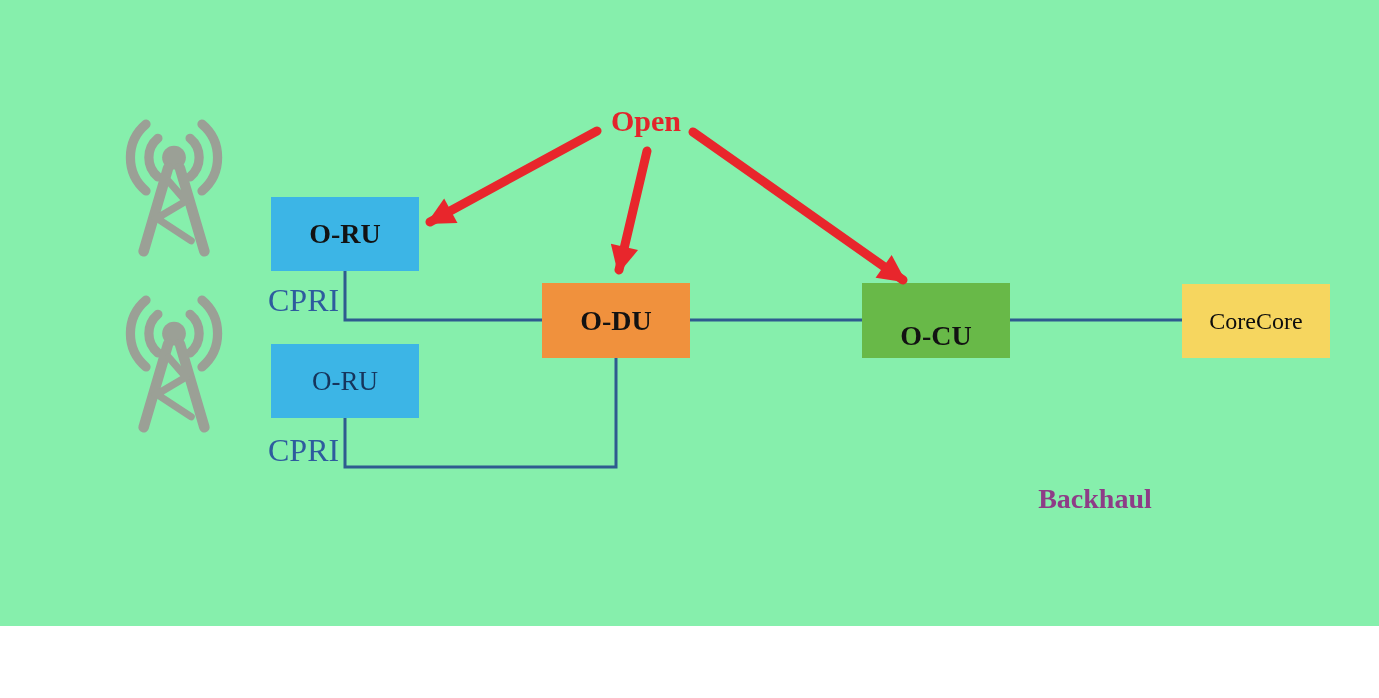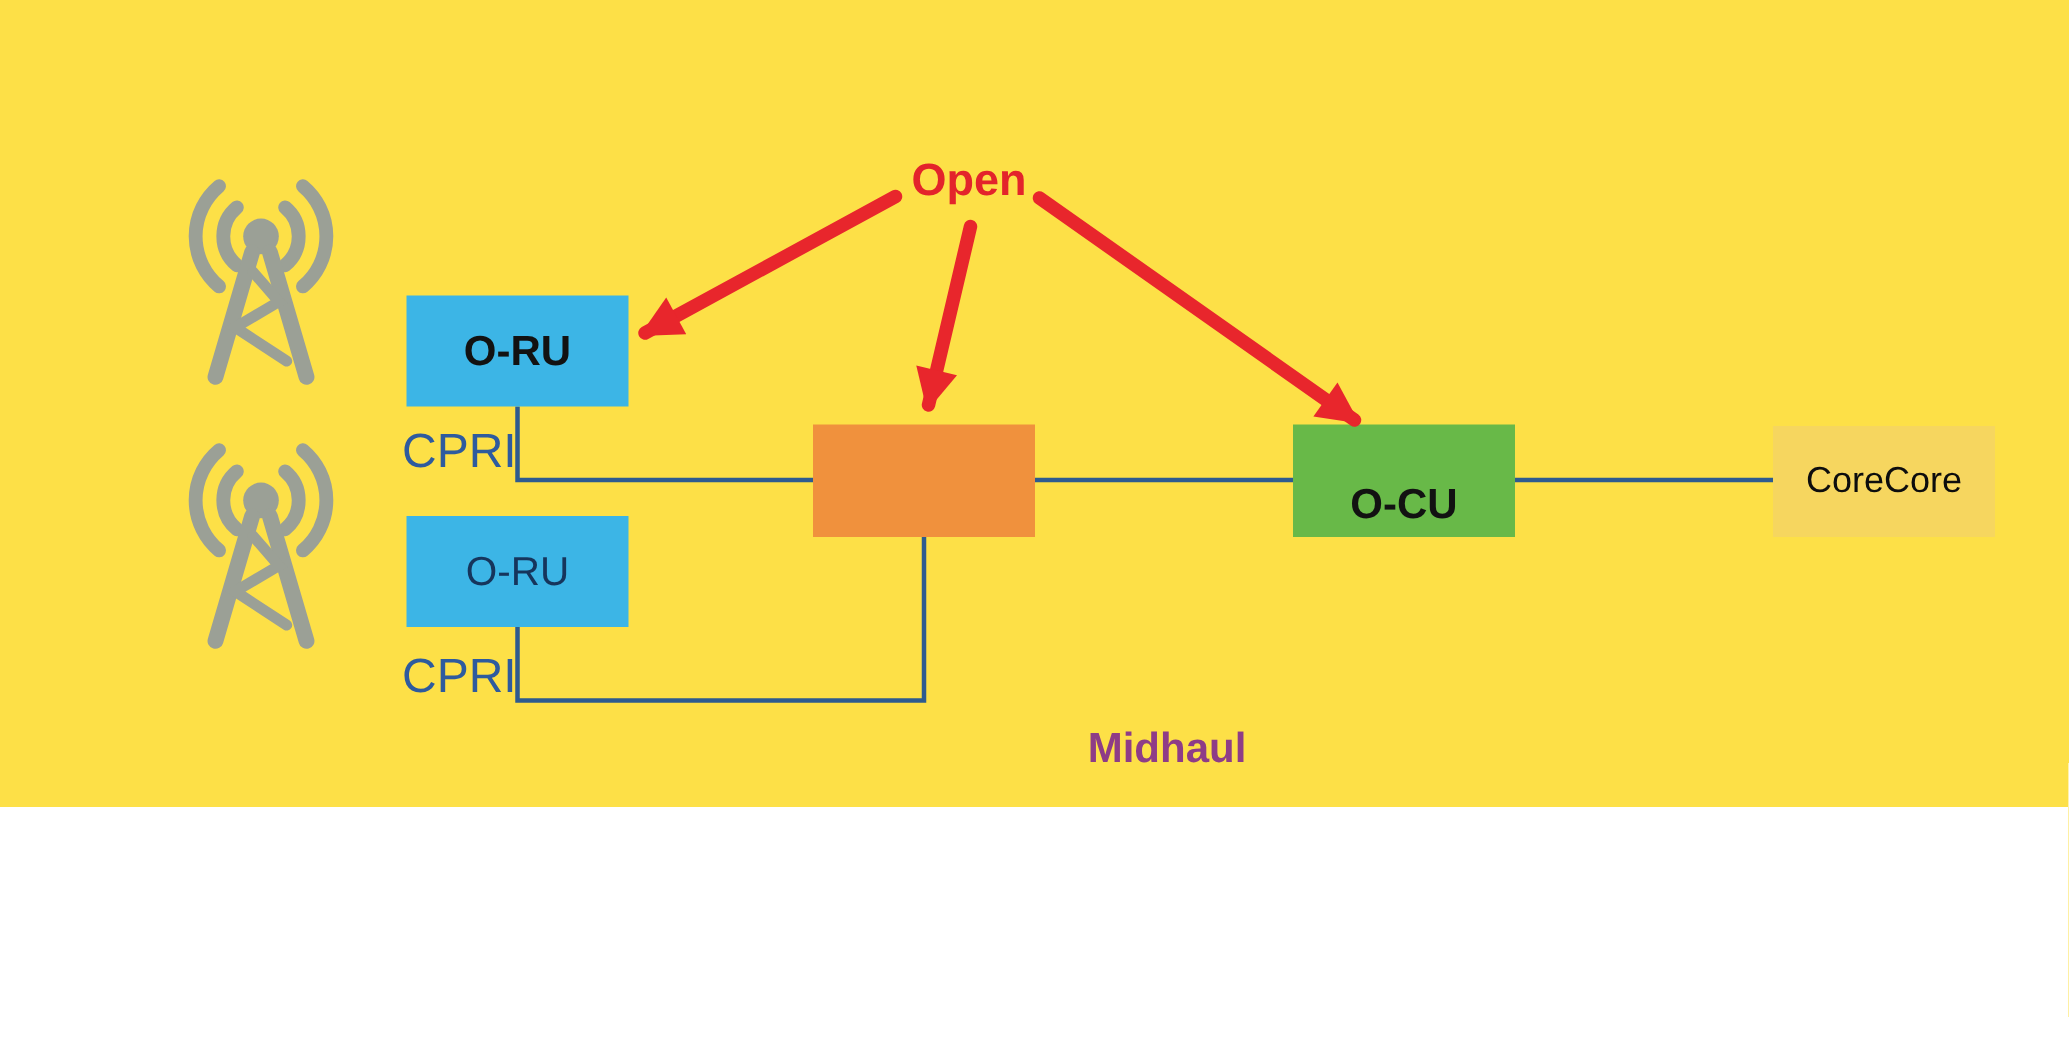--- a/index.html
+++ b/index.html
@@ -1,20 +1,20 @@
 <!DOCTYPE html>
 <html><head>
 <meta charset="utf-8">
 <style>
   html,body{margin:0;padding:0;background:#ffffff;}
   #canvas{
     position:relative;
-    width:1379px;height:538px;
-    background:#fde047;
-    font-family:Liberation Sans, sans-serif;
+    width:1379px;height:626px;
+    background:#86efac;
+    font-family:Liberation Serif, serif;
     overflow:hidden;
   }
   #diagram-svg{position:absolute;left:0;top:0;}
   .node-label{
     position:absolute;display:flex;align-items:center;justify-content:center;
     text-align:center;color:#121212;
   }
   .lbl-oru-top   {left:271px;top:197px;width:148px;height:74px;font-size:28px;font-weight:700;}
   .lbl-oru-bottom{left:271px;top:344px;width:148px;height:74px;font-size:27px;font-weight:400;color:#16355C;}
   .lbl-odu       {left:542px;top:283px;width:148px;height:75px;font-size:28px;font-weight:700;}
@@ -84,24 +84,25 @@
       <line x1="597" y1="131" x2="430" y2="222" marker-end="url(#ah)"></line>
       <line x1="647" y1="151" x2="619" y2="270" marker-end="url(#ah)"></line>
       <line x1="693" y1="132" x2="903" y2="280" marker-end="url(#ah)"></line>
     </g>
   </svg>
 
   <div class="open-label">Open</div>
 
   <div class="node-label lbl-oru-top">O-RU</div>
   <div class="node-label lbl-oru-bottom">O-RU</div>
+  <div class="node-label lbl-odu">O-DU</div>
   <div class="node-label lbl-ocu">O-CU</div>
   <div class="node-label lbl-core">
     <span>Core</span>
     <span>Core</span>
   </div>
 
   <div class="cpri-label cpri-top">CPRI</div>
   <div class="cpri-label cpri-bottom">CPRI</div>
 
-  <div class="segment-label seg-midhaul">Midhaul</div>
+  <div class="segment-label seg-backhaul">Backhaul</div>
 
 </div>
 
 </body></html>

